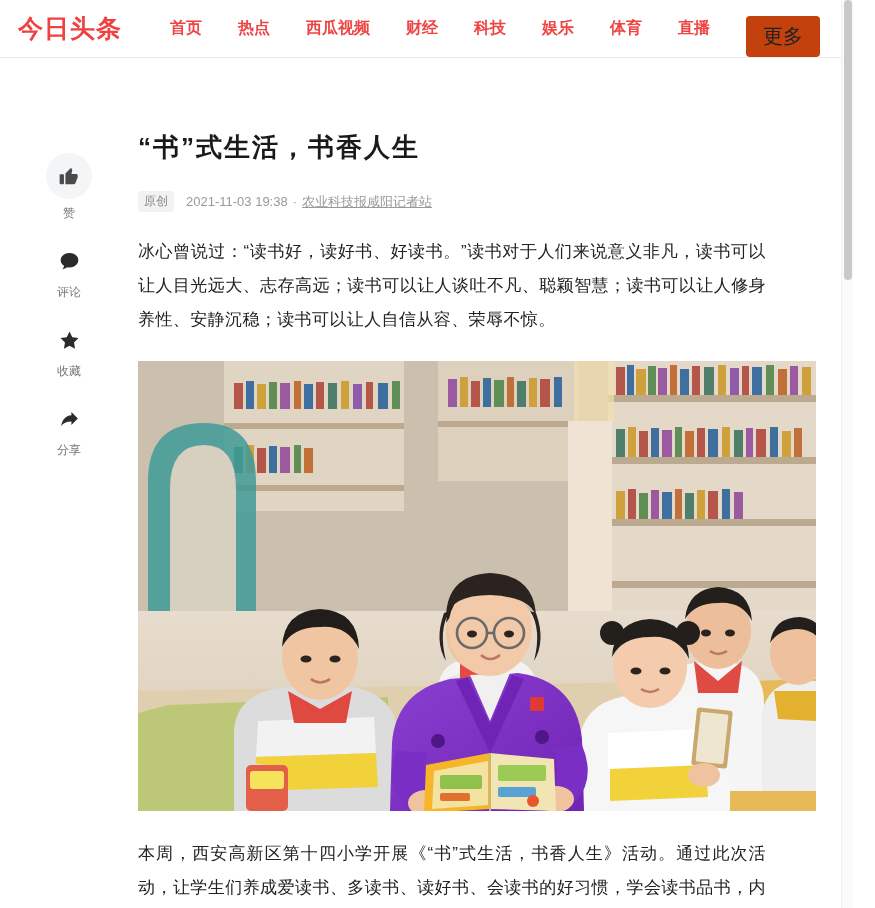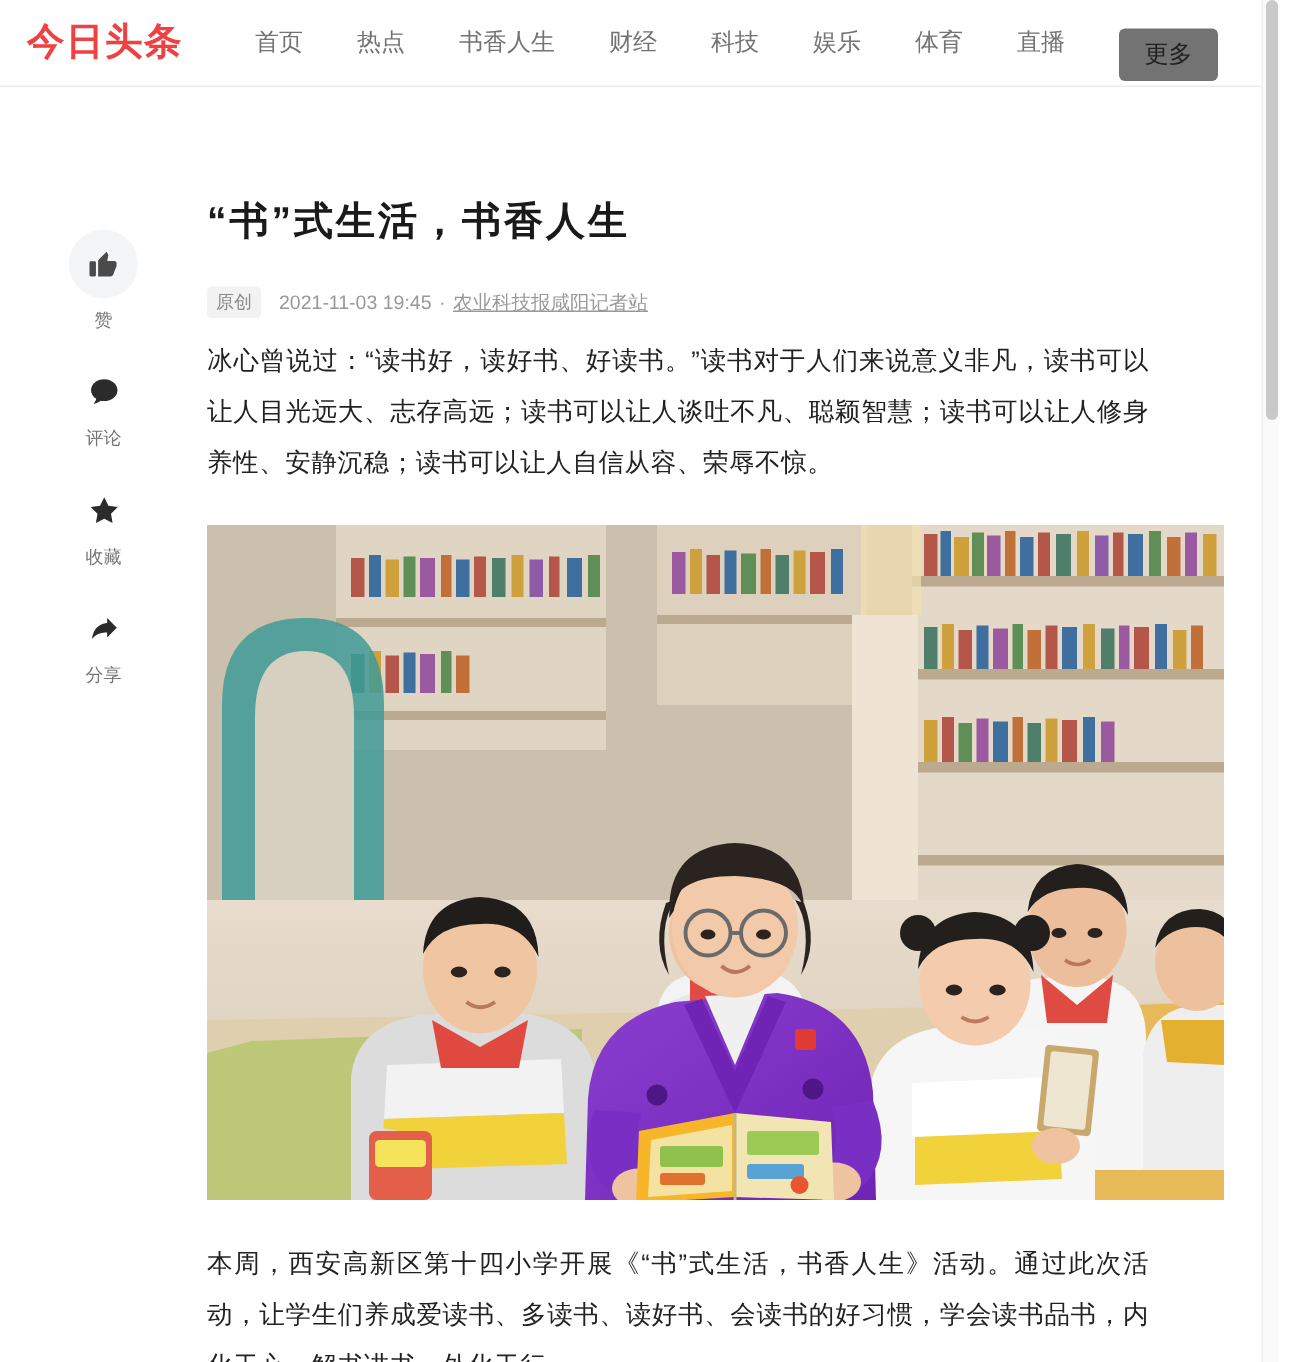--- a/index.html
+++ b/index.html
@@ -36,29 +36,30 @@
     line-height: 1;
     white-space: nowrap;
   }
   .nav {
     display: flex;
     align-items: center;
     margin-left: 22px;
   }
   .nav-item {
     font-size: 16px;
-    color: #737373;
+    color: #ef4444;
     padding: 6px 18px;
     cursor: pointer;
     white-space: nowrap;
+    font-weight: bold;
   }
   .nav-more {
-    font-size: 16px;
+    font-size: 20px;
     color: #222222;
-    background: #737373;
+    background: #c2410c;
     border-radius: 4px;
     padding: 7px 17px;
     margin-left: 18px;
     cursor: pointer;
     white-space: nowrap;
     margin-top: 16px;
   }
 
   
   .content-wrap {
@@ -117,21 +118,21 @@
     color: #1a1a1a;
     letter-spacing: 2px;
     line-height: 1.35;
     margin: 0 0 26px 0;
   }
   .meta {
     display: flex;
     align-items: center;
     font-size: 13px;
     color: #999999;
-    margin-bottom: 12px;
+    margin-bottom: 23px;
     text-align: right;
   }
   .meta-original {
     background: #f2f2f2;
     color: #8a8a8a;
     font-size: 12px;
     padding: 2px 6px;
     border-radius: 3px;
     margin-right: 12px;
   }
@@ -178,21 +179,21 @@
 </head>
 <body>
 
 <div class="page">
 
   <div class="topbar">
     <div class="logo">今日头条</div>
     <div class="nav">
       <div class="nav-item">首页</div>
       <div class="nav-item">热点</div>
-      <div class="nav-item">书香人生</div>
+      <div class="nav-item">西瓜视频</div>
       <div class="nav-item">财经</div>
       <div class="nav-item">科技</div>
       <div class="nav-item">娱乐</div>
       <div class="nav-item">体育</div>
       <div class="nav-item">直播</div>
     </div>
     <div class="nav-more">更多</div>
   </div>
 
   <div class="content-wrap">
@@ -236,21 +237,21 @@
       </div>
 
     </div>
 
     <div class="article">
 
       <h1 class="article-title">“书”式生活，书香人生</h1>
 
       <div class="meta">
         <span class="meta-original">原创</span>
-        <span>2021-11-03 19:45</span>
+        <span>2021-11-03 19:38</span>
         <span class="meta-sep">·</span>
         <span class="meta-source">农业科技报咸阳记者站</span>
       </div>
 
       <p class="para">冰心曾说过：“读书好，读好书、好读书。”读书对于人们来说意义非凡，读书可以让人目光远大、志存高远；读书可以让人谈吐不凡、聪颖智慧；读书可以让人修身养性、安静沉稳；读书可以让人自信从容、荣辱不惊。</p>
 
       <div class="figure">
         <svg width="678" height="450" viewBox="0 0 678 450" xmlns="http://www.w3.org/2000/svg">
           <defs>
             <linearGradient id="wallg" x1="0" y1="0" x2="0" y2="1">

